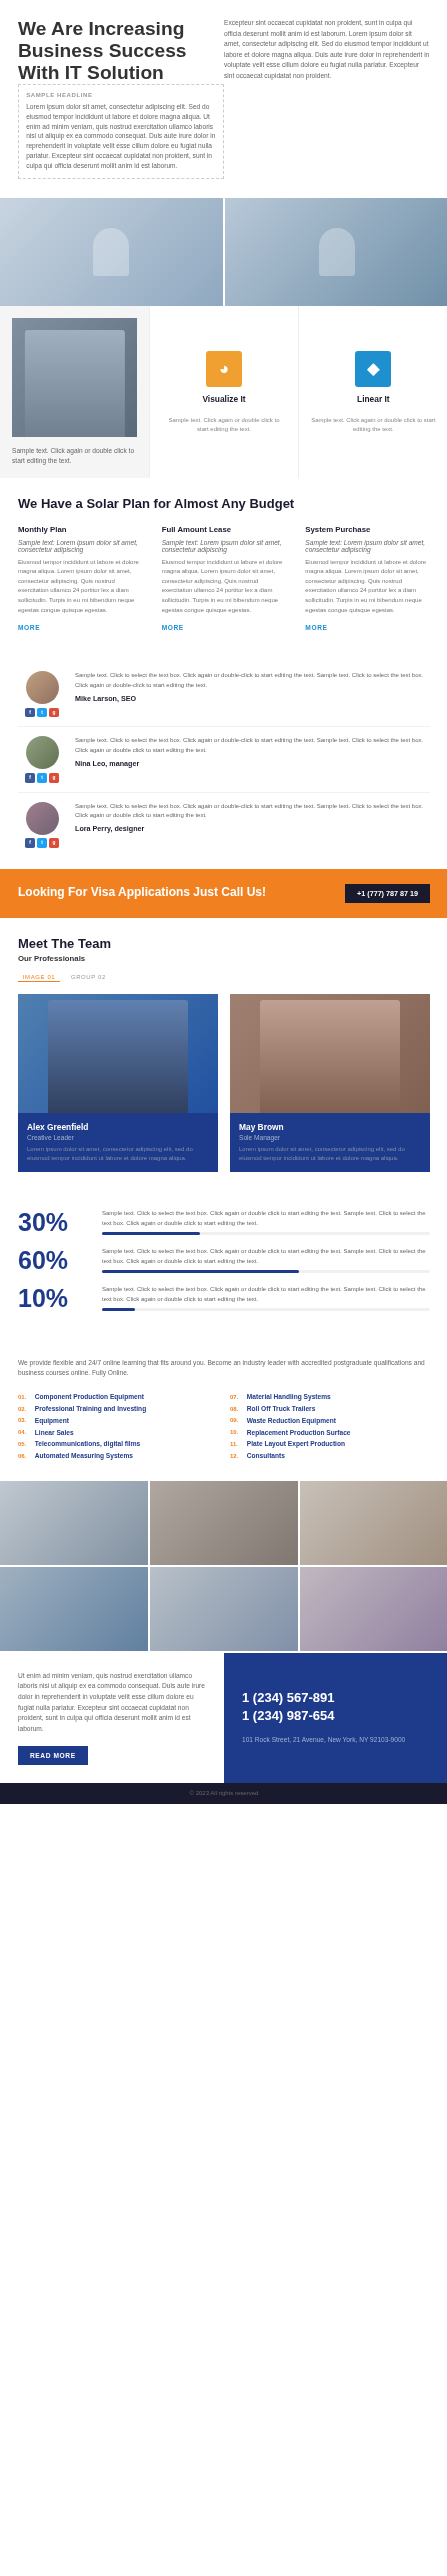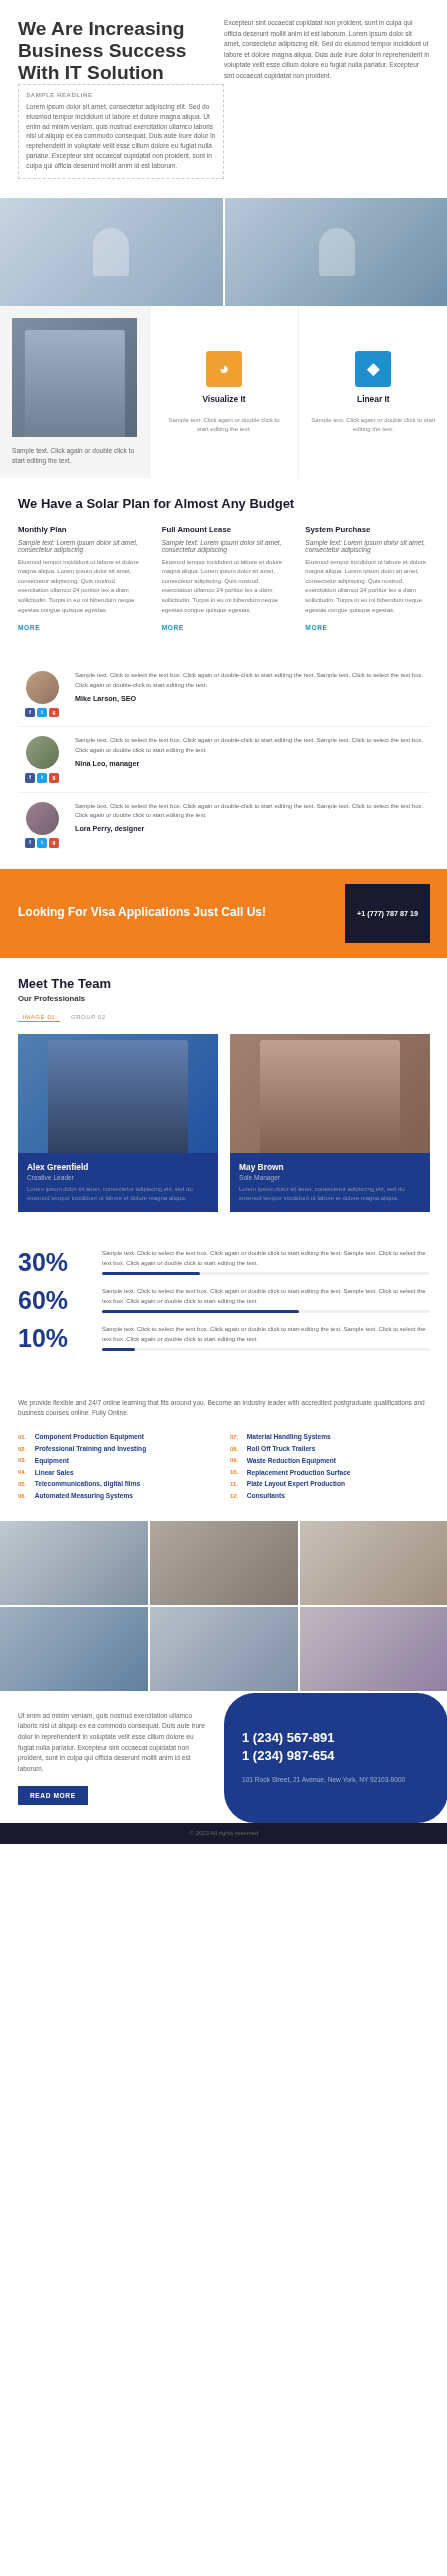--- a/index.html
+++ b/index.html
@@ -57,21 +57,21 @@
     .soc-icon { width: 9.6px; height: 9.6px; border-radius: 1.8px; display: flex; align-items: center; justify-content: center; font-size: 4.8px; color: #fff; font-weight: 700; }
     .soc-f { background: #3b5998; }
     .soc-t { background: #1da1f2; }
     .soc-g { background: #dd4b39; }
     .testimonial-text { font-size: 6px; color: #666; line-height: 1.6; }
     .testimonial-name { font-size: 7.2px; font-weight: 700; color: #1a1a2e; margin-top: 3.6px; margin-bottom: 2.4px; }
 
     
     .cta-banner { background: #f08020; padding: 15px 18px; display: flex; align-items: center; justify-content: space-between; }
     .cta-text { color: #fff; font-size: 12px; font-weight: 700; line-height: 1.3; }
-    .cta-button { background: #1a1a2e; color: #fff; padding: 25px 12px; font-size: 7.2px; font-weight: 700; white-space: nowrap; border: none; cursor: pointer; }
+    .cta-button { background: #1a1a2e; color: #fff; padding: 5px 12px; font-size: 7.2px; font-weight: 700; white-space: nowrap; border: none; cursor: pointer; }
 
     
     .team { padding: 18px; background: #fff; }
     .team h2 { font-size: 13px; font-weight: 700; color: #1a1a2e; margin-bottom: 3px; }
     .team-sub { font-size: 7.8px; font-weight: 700; color: #333; margin-bottom: 9px; }
     .filter-bar { display: flex; gap: 6px; margin-bottom: 12px; }
     .filter-tag { font-size: 6px; color: #999; cursor: pointer; text-transform: uppercase; letter-spacing: 0.6px; padding: 1.8px 4.8px; }
     .filter-tag.active { color: #f08020; border-bottom: 1.2px solid #f08020; }
     .team-grid { display: grid; grid-template-columns: 1fr 1fr; gap: 12px; margin-bottom: 12px; }
     .team-card { background: #1e3a8a; padding: 0; overflow: hidden; position: relative; }
@@ -110,21 +110,21 @@
     .gallery-img-3 { background: linear-gradient(135deg, #c8c0b8, #a09080); }
     .gallery-img-4 { background: linear-gradient(135deg, #a0b0c0, #6080a0); }
     .gallery-img-5 { background: linear-gradient(135deg, #b8c0c8, #8090a8); }
     .gallery-img-6 { background: linear-gradient(135deg, #c0b8c0, #9080a0); }
 
     
     .contact { display: grid; grid-template-columns: 1fr 1fr; }
     .contact-left { padding: 18px; background: #fff; }
     .contact-text { font-size: 6.6px; color: #666; line-height: 1.6; margin-bottom: 12px; }
     .read-more-btn { background: #1e3a8a; color: #fff; padding: 6px 12px; font-size: 6.6px; font-weight: 700; text-transform: uppercase; letter-spacing: 0.6px; border: none; cursor: pointer; }
-    .contact-right { background: #1e3a8a; padding: 18px; color: #fff; display: flex; flex-direction: column; justify-content: center; border-radius: 31px; }
+    .contact-right { background: #1e3a8a; padding: 18px; color: #fff; display: flex; flex-direction: column; justify-content: center; }
     .phone-num { font-size: 13px; font-weight: 700; color: #fff; margin-bottom: 3px; }
     .address { font-size: 6.6px; color: #a0b4d0; line-height: 1.6; margin-top: 9px; }
 
     
     .footer { background: #1a1a2e; padding: 7.2px 18px; text-align: center; }
     .footer-text { font-size: 6px; color: #666; }
 
     .team-photo-person-1 { position: absolute; bottom: 0; left: 50%; transform: translateX(-50%); width: 70%; height: 95%; background: linear-gradient(180deg, #6080b0, #304060); border-radius: 3px 3px 0 0; }
     .team-photo-person-2 { position: absolute; bottom: 0; left: 50%; transform: translateX(-50%); width: 70%; height: 95%; background: linear-gradient(180deg, #c0a090, #806050); border-radius: 3px 3px 0 0; }
   </style>

